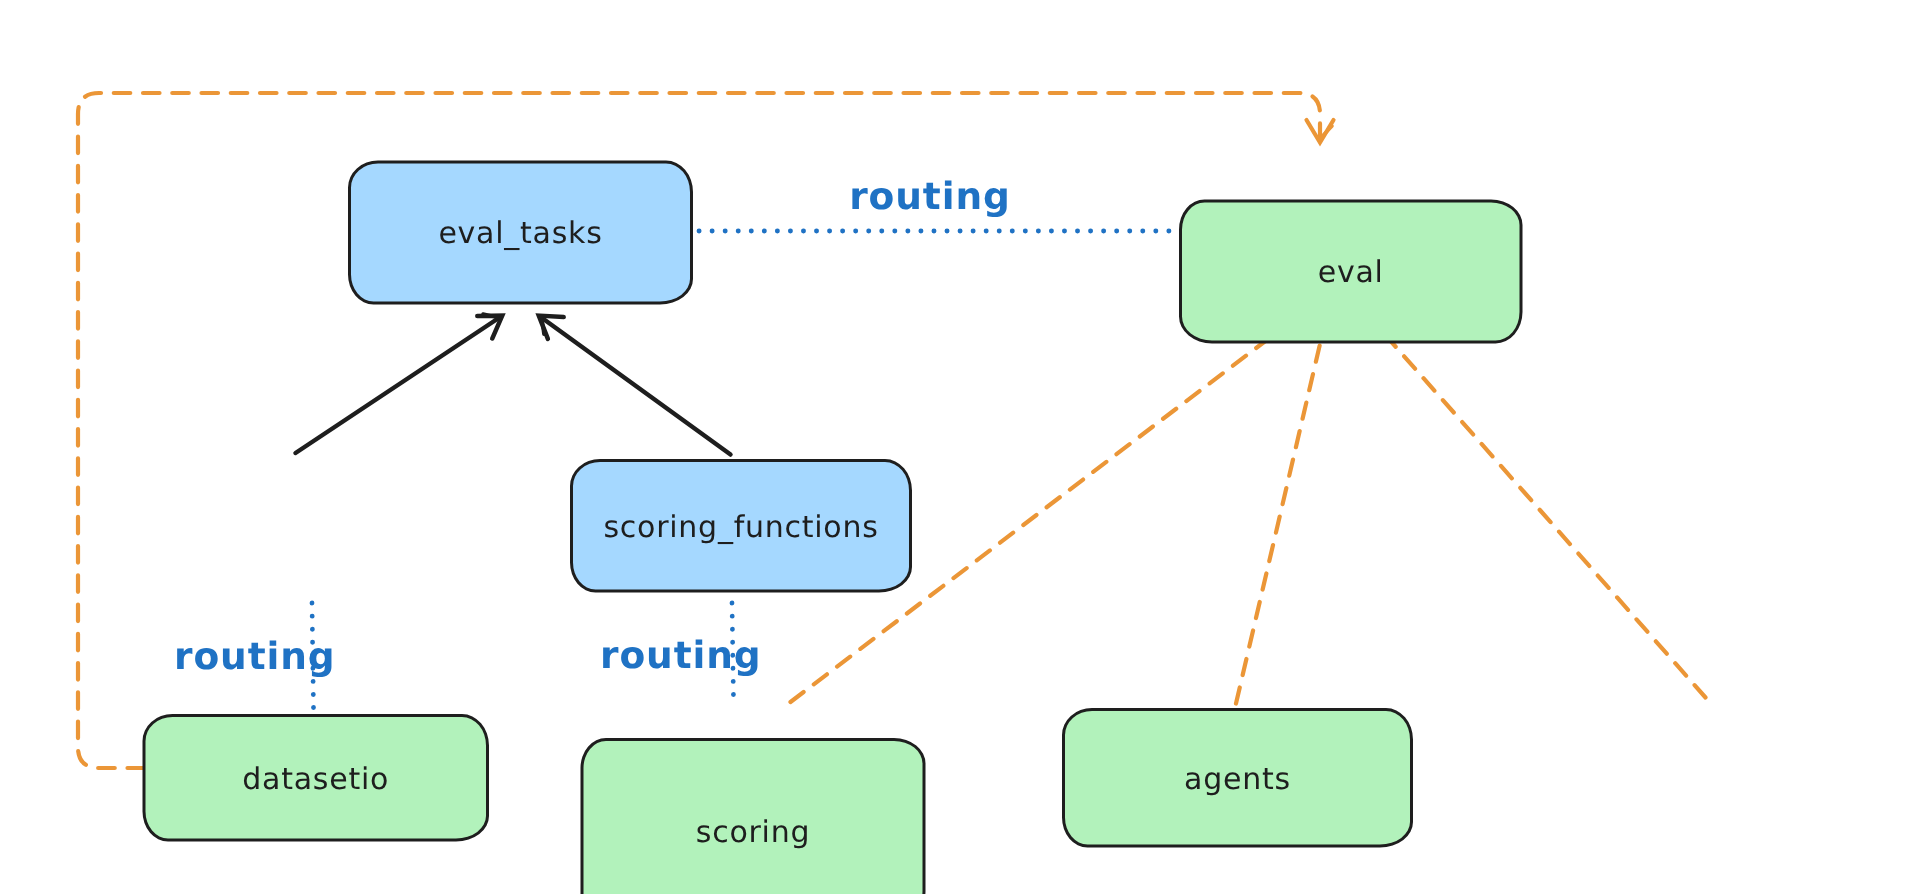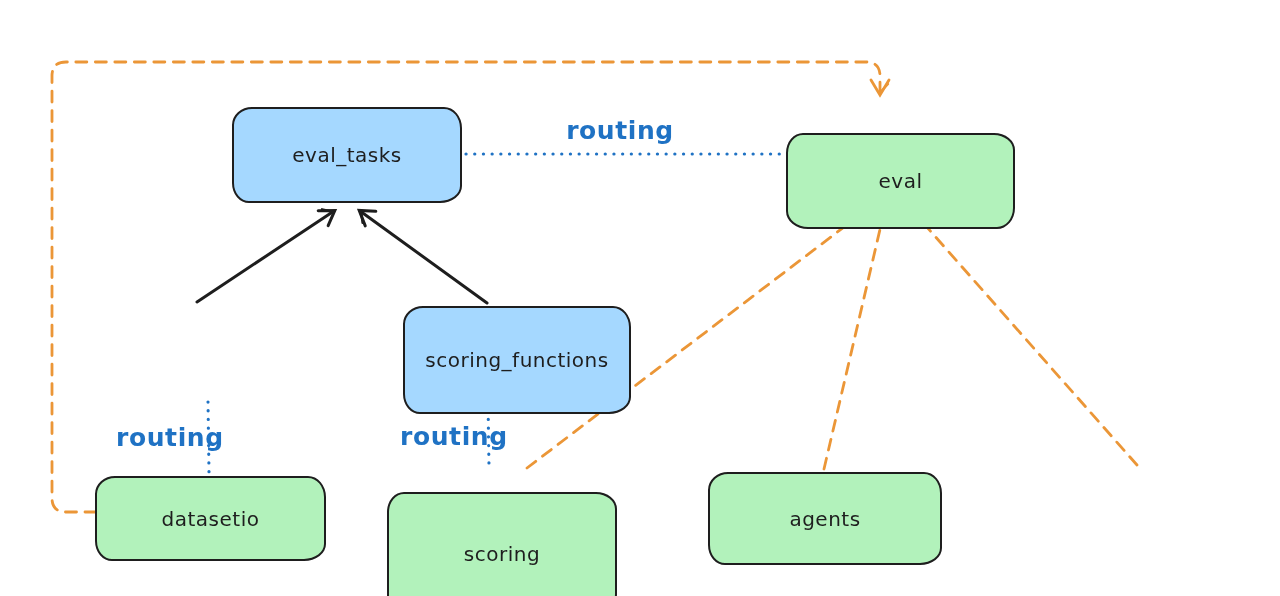--- a/index.html
+++ b/index.html
@@ -79,21 +79,21 @@
 
   <div class="node blue r1" style="left:232px; top:107px; width:230px; height:96px;">
     <span>eval_tasks</span>
   </div>
 
   <div class="node green r2" style="left:786px; top:102px; width:229px; height:96px;margin-top:31px;">
     <span>eval</span>
   </div>
 
 
-  <div class="node blue r1" style="left:380px; top:306px; width:228px; height:108px;margin-left:23px;">
+  <div class="node blue r1" style="left:380px; top:306px; width:228px; height:89px;">
     <span>scoring_functions</span>
   </div>
 
   <div class="node green r1" style="left:95px; top:476px; width:231px; height:85px;">
     <span>datasetio</span>
   </div>
 
   <div class="node green r2" style="left:387px; top:492px; width:230px; height:123px;">
     <span>scoring</span>
   </div>

